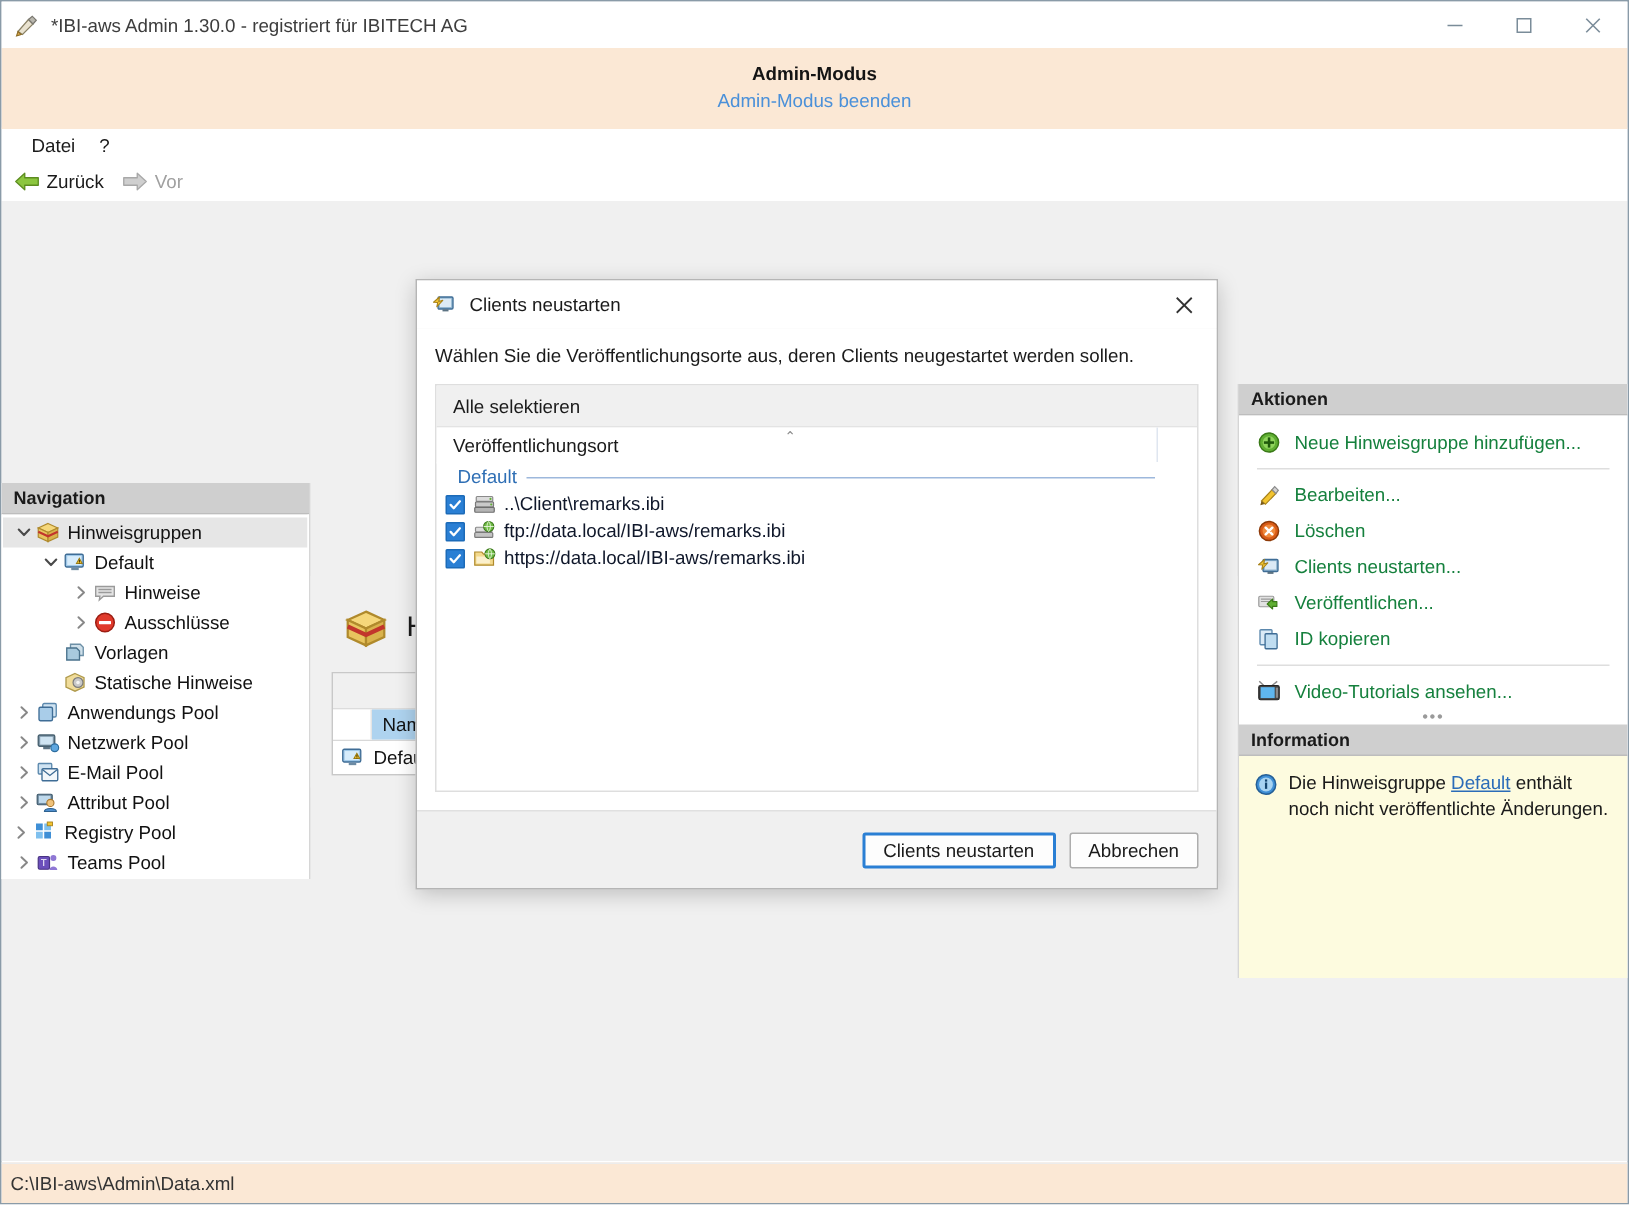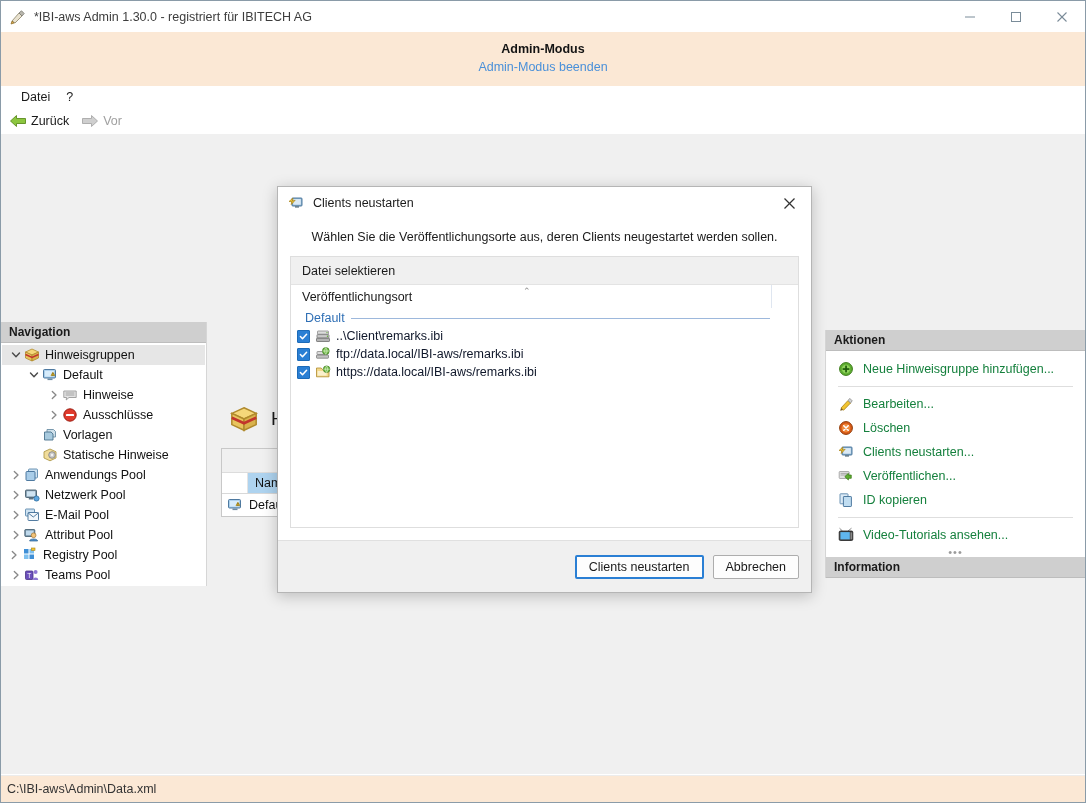--- a/index.html
+++ b/index.html
@@ -223,21 +223,21 @@
     background: #ffffff;
   }
   .dlg-title-icon { width: 16px; height: 16px; margin-left: 10px; margin-right: 9px; position: relative; }
   .dlg-title-text { font-size: 12.5px; color: #1a1a1a; }
   .dlg-close {
     margin-left: auto; width: 44px; height: 32px;
     display: flex; align-items: center; justify-content: center; cursor: pointer;
   }
   .dlg-body {
     flex: 1; background: #ffffff; margin: 0; padding: 0 12px;
-    display: flex; flex-direction: column; text-align: center;
+    display: flex; flex-direction: column;
   }
   .dlg-prompt {
     font-size: 12.5px; color: #1a1a1a; padding: 11px 0 12px 0;
   }
   .list-panel {
     flex: 1; border: 1px solid #dedede; background: #ffffff;
     display: flex; flex-direction: column; margin-bottom: 12px;
     overflow: hidden;
   }
   .list-selectall {
@@ -675,20 +675,31 @@
           </span>
           <span class="action-label">Video-Tutorials ansehen...</span>
         </div>
       </div>
 
       <div class="grip">
         <span class="grip-dots">•••</span>
       </div>
 
       <div class="pane-header">Information</div>
+      <div class="info-body">
+        <span class="info-icon">
+          <svg width="16" height="16" viewBox="0 0 16 16">
+            <circle cx="8" cy="8" r="6.5" fill="#3f8fd6" stroke="#255f96" stroke-width="1"></circle>
+            <circle cx="8" cy="8" r="4.6" fill="#a7d3f2"></circle>
+            <rect x="7.3" y="6.7" width="1.5" height="4.2" fill="#14456f"></rect>
+            <rect x="7.3" y="4.6" width="1.5" height="1.5" fill="#14456f"></rect>
+          </svg>
+        </span>
+        <span class="info-text"><span>Die Hinweisgruppe </span><span class="info-link">Default</span><span> enthält noch nicht veröffentlichte Änderungen.</span></span>
+      </div>
     </div>
   </div>
 
   <div class="statusbar">
     <span>C:\IBI-aws\Admin\Data.xml</span>
   </div>
 
   <div class="dialog">
     <div class="dlg-titlebar">
       <span class="dlg-title-icon">
@@ -705,21 +716,21 @@
           <line x1="1.5" y1="1.5" x2="11.5" y2="11.5" stroke="#333" stroke-width="1.2"></line>
           <line x1="11.5" y1="1.5" x2="1.5" y2="11.5" stroke="#333" stroke-width="1.2"></line>
         </svg>
       </span>
     </div>
 
     <div class="dlg-body">
       <div class="dlg-prompt">Wählen Sie die Veröffentlichungsorte aus, deren Clients neugestartet werden sollen.</div>
 
       <div class="list-panel">
-        <div class="list-selectall">Datei selektieren</div>
+        <div class="list-selectall">Alle selektieren</div>
         <div class="list-colhead">
           <span>Veröffentlichungsort</span>
           <span class="sort-caret">⌃</span>
           <span class="col-divider"></span>
         </div>
         <div class="list-scroll">
           <div class="group-header">
             <span>Default</span>
             <span class="group-rule"></span>
           </div>

